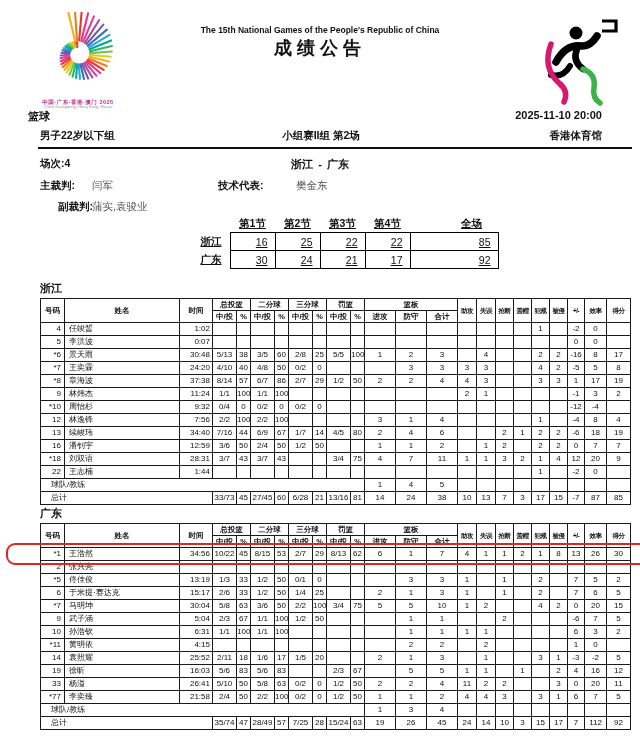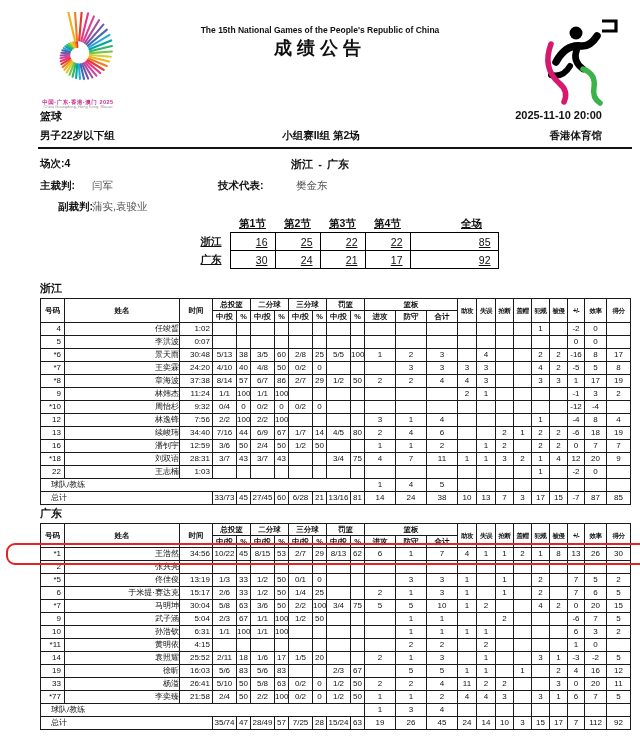--- a/index.html
+++ b/index.html
@@ -8,21 +8,21 @@
   
   .emblem{left:36px;top:12px;width:84px;height:88px;}
   .emblem-caption{left:30px;top:99px;width:96px;text-align:center;line-height:1.1;}
   .emblem-caption .l1{font-size:5.5px;color:#c92c8e;font-weight:bold;letter-spacing:0.5px;}
   .emblem-caption .l2{font-size:4px;color:#999;}
   .pictogram{right:16px;top:16px;width:88px;height:92px;}
   .title-block{top:22px;left:130px;width:380px;text-align:center;}
   .title-cn{font-size:17.5px;font-weight:bold;letter-spacing:1px;}
   .title-en{font-size:8.5px;font-weight:bold;margin-top:3px;}
   .bulletin{font-size:18px;font-weight:bold;letter-spacing:5px;margin-top:1px;}
-  .meta1{top:109px;left:40px;right:38px;display:flex;justify-content:space-between;font-size:11px;font-weight:bold;}
+  .meta1{top:109px;left:28px;right:38px;display:flex;justify-content:space-between;font-size:11px;font-weight:bold;}
   .meta2{top:129px;left:40px;right:38px;font-size:10.5px;font-weight:bold;}
   .meta2 .venue{float:right;}
   .meta2 .phase{position:absolute;left:0;right:0;text-align:center;}
   .top-rule{top:147px;left:38px;width:594px;height:2px;background:#111;}
   
   .mrow1{top:157px;left:40px;right:40px;font-size:10.5px;font-weight:bold;}
   .mrow1 .teams{position:absolute;left:0;right:0;text-align:center;font-size:11px;}
   .mrow1 .teams .gap{display:inline-block;width:14px;text-align:center;}
   .officials1{top:179px;left:0;right:0;font-size:10.5px;}
   .officials2{top:200px;left:0;right:0;font-size:10.5px;}
@@ -39,21 +39,21 @@
   
   .section{left:40px;width:600px;}
   .sec-zj{top:281px;} .sec-gd{top:506px;}
   .team-label{font-size:11px;font-weight:bold;margin:0 0 2px 0;}
   table.stats{border-collapse:collapse;table-layout:fixed;width:590px;border:1.5px solid #000;}
   .stats th,.stats td{border:1px solid #1a1a1a;padding:0;text-align:center;overflow:hidden;white-space:nowrap;font-size:8px;height:12px;line-height:12px;}
   .stats thead th{font-weight:bold;font-size:7.5px;height:11px;line-height:11px;}
   .stats thead{border-bottom:1.5px solid #000;}
   .stats th.nv{font-size:6.5px;letter-spacing:-0.5px;}
   .stats td.c-no{text-align:right;padding-right:3px;}
-  .stats td.c-name{text-align:right;padding-left:4px;}
+  .stats td.c-name{text-align:left;padding-left:4px;}
   .stats td.c-time{text-align:right;padding-right:2px;}
   .stats td.c-label{text-align:left;padding-left:10px;}
   .hl-box{position:absolute;left:-34px;right:-12px;top:37px;height:18px;border:2.5px solid #e02525;border-radius:9px;pointer-events:none;}
   .gd-rel{position:relative;}
 </style>
 </head>
 <body>
 
 <svg class="abs emblem" viewBox="0 0 84 88">
   <g id="emblem-g">
@@ -524,21 +524,21 @@
           <td>2</td>
           <td>1</td>
           <td>4</td>
           <td>12</td>
           <td>20</td>
           <td>9</td>
         </tr>
         <tr>
           <td class="c-no">22</td>
           <td class="c-name">王志楠</td>
-          <td class="c-time">1:03</td>
+          <td class="c-time">1:44</td>
           <td></td>
           <td></td>
           <td></td>
           <td></td>
           <td></td>
           <td></td>
           <td></td>
           <td></td>
           <td></td>
           <td></td>

